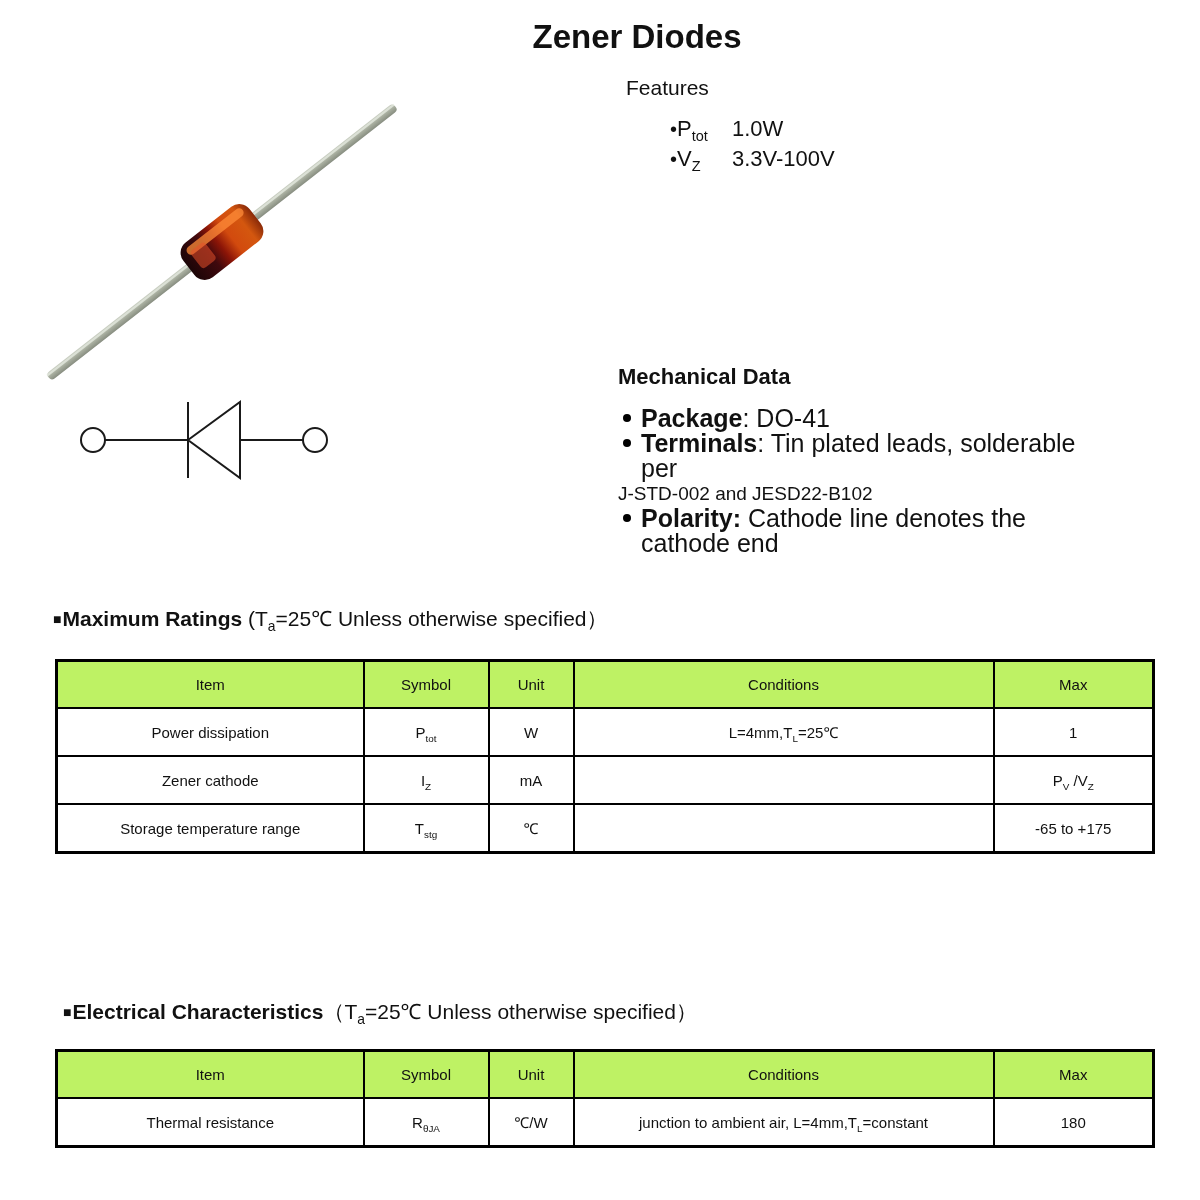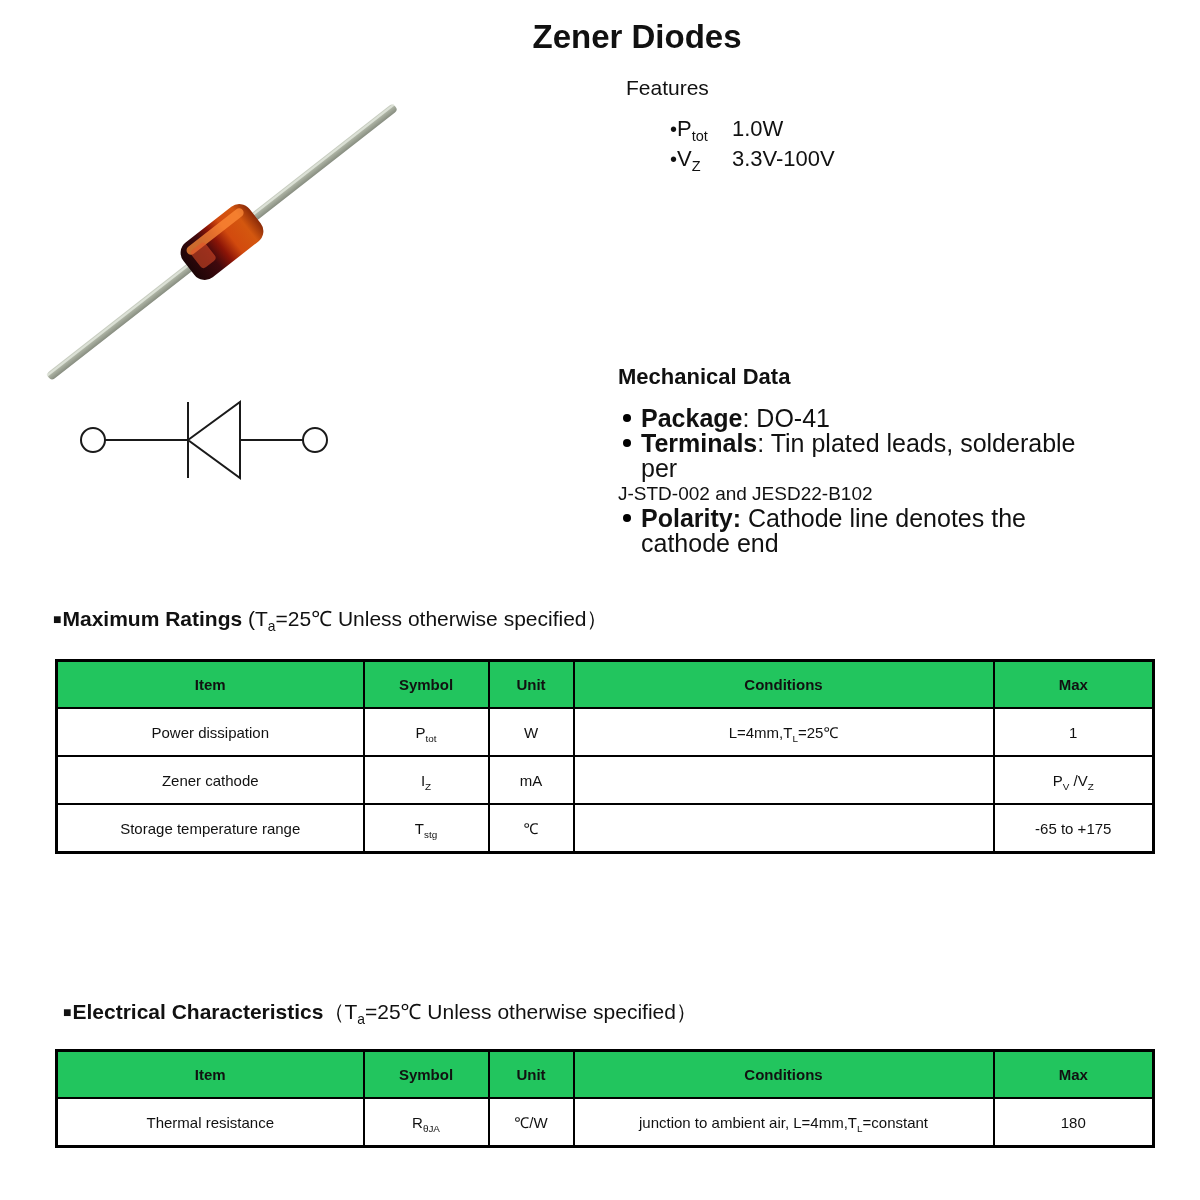--- a/index.html
+++ b/index.html
@@ -38,21 +38,21 @@
   .sec2{top:997px;left:63px;}
   .sq{font-size:14px;vertical-align:2px;margin-right:1px;}
   .sec-bold{font-weight:700;}
 
   
   table.dt{border-collapse:collapse;table-layout:fixed;width:1097px;}
   .t1{top:659px;left:55px;}
   .t2{top:1049px;left:55px;}
   table.dt td,table.dt th{border:2px solid #000;font-size:15px;padding:0 4px;vertical-align:middle;}
   table.dt{border:3px solid #000;}
-  table.dt th{background:#22c55e;font-weight:700;height:45px;text-align:center;}
+  table.dt th{background:#bef264;font-weight:400;height:45px;text-align:center;}
   table.dt td{height:46px;text-align:center;font-weight:400;}
   td.c-item{text-align:left;padding-left:16px;}
 </style>
 </head>
 <body>
 
 <div class="abs page-title">Zener Diodes</div>
 
 <div class="abs features-heading">Features</div>
 <div class="abs features-list">

